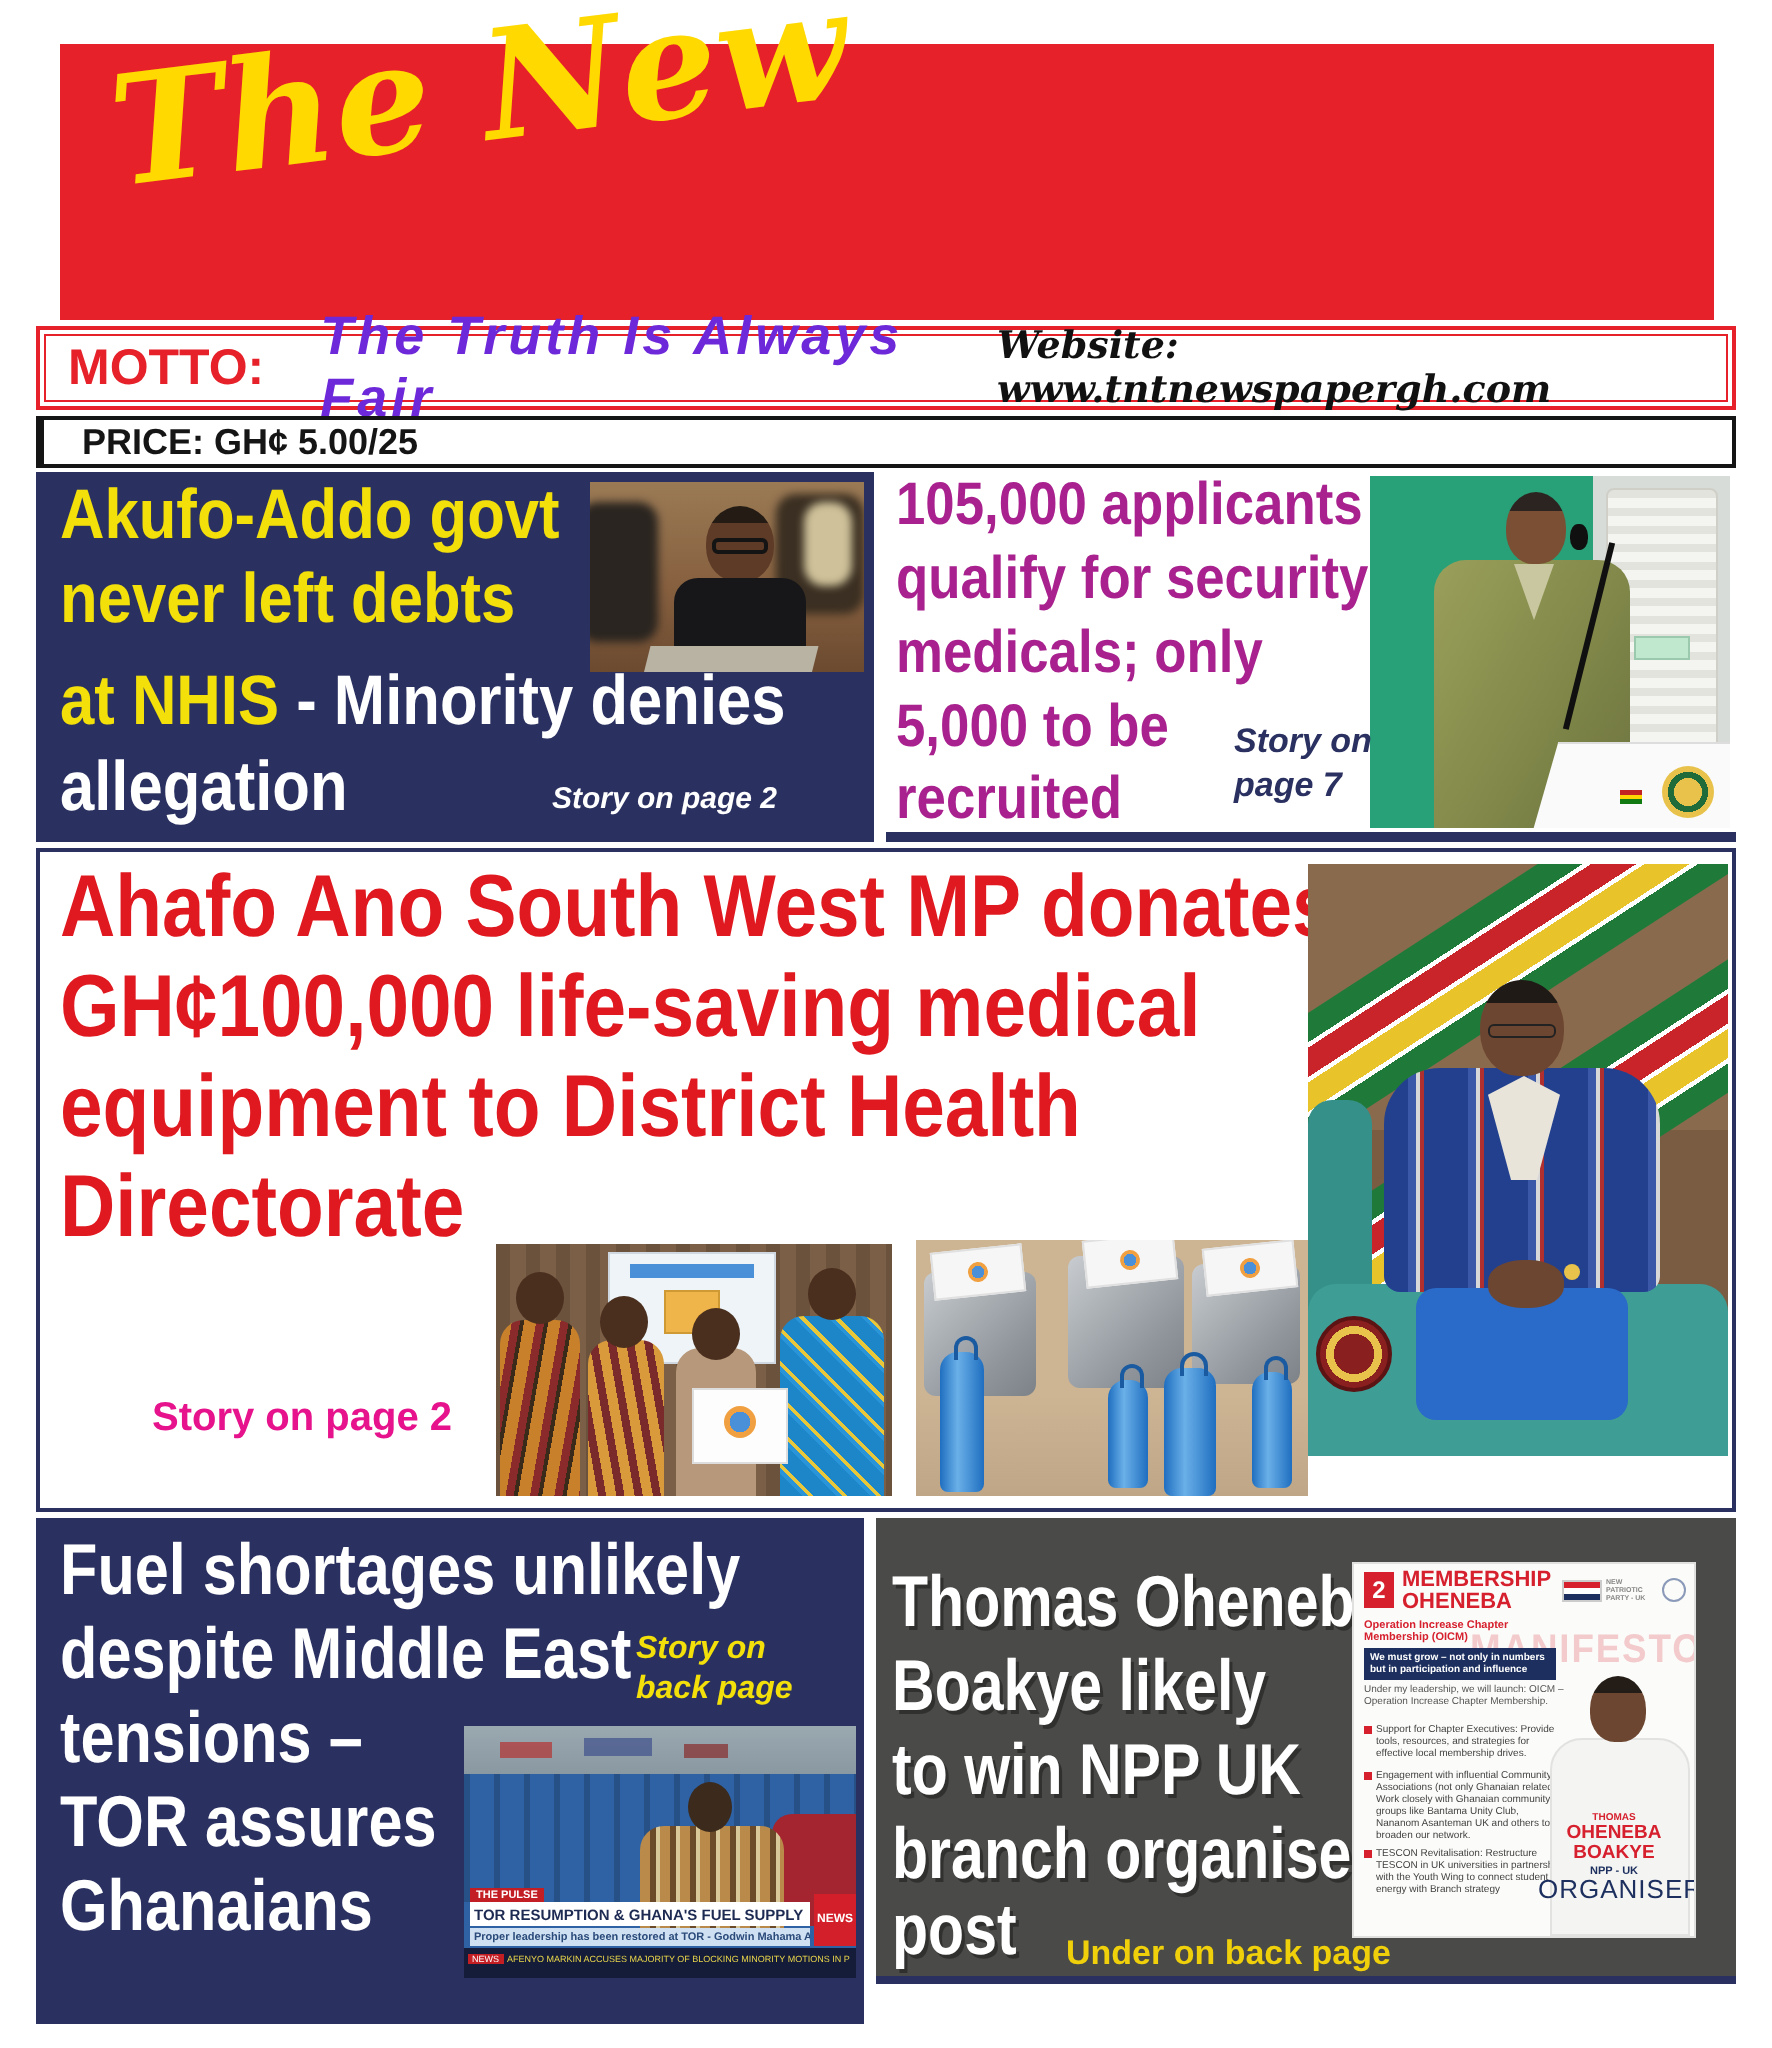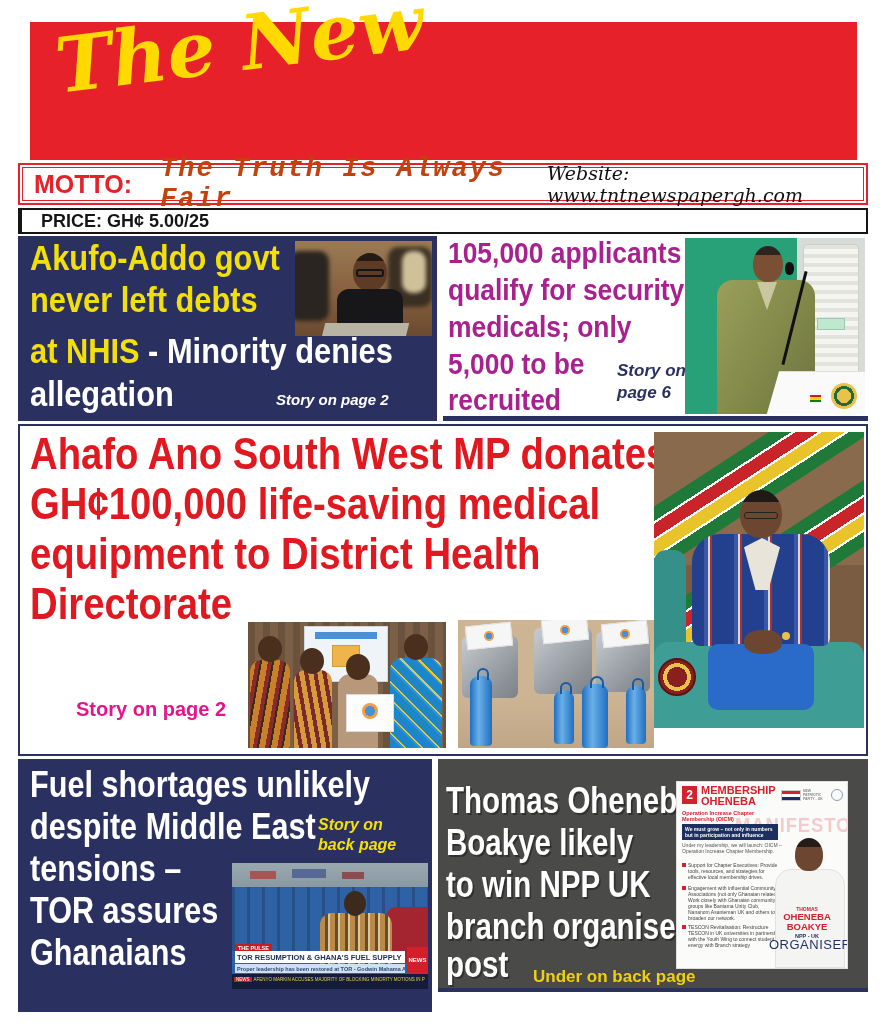--- a/index.html
+++ b/index.html
@@ -18,24 +18,24 @@
              transform-origin:left center;white-space:nowrap;}
   .mh-trust{left:298px;top:50%;transform:translateY(-52%);color:#fff;font-weight:800;
             font-size:124px;letter-spacing:-6px;white-space:nowrap;
             -webkit-text-stroke:3px #242b5e;text-shadow:0 0 1px #242b5e;}
 
   
   .motto{left:18px;top:163px;width:850px;height:42px;border:2px solid var(--red);
          box-shadow:inset 0 0 0 2px #fff,inset 0 0 0 3px var(--red);
          display:flex;align-items:center;padding:0 14px;box-sizing:border-box;background:#fff;}
   .motto-label{color:var(--red);font-weight:800;font-size:25px;}
-  .motto-text{font-family:Liberation Mono, monospace;font-style:italic;font-weight:700;
-              font-size:27px;margin-left:28px;letter-spacing:2px;color:#c2410c;}
+  .motto-text{font-family:Liberation Sans, sans-serif;font-style:italic;font-weight:700;
+              font-size:27px;margin-left:28px;letter-spacing:2px;color:#6d28d9;}
   .motto-site{margin-left:auto;font-family:"DejaVu Serif",serif;font-style:italic;
-              font-weight:400;font-size:19px;color:#111;}
+              font-weight:700;font-size:19px;color:#111;}
 
   
   .infobar{left:18px;top:208px;width:850px;height:26px;border:2px solid #151515;
            display:flex;box-sizing:border-box;background:#fff;}
   .info-cell{display:flex;align-items:center;justify-content:center;font-weight:800;
              font-size:18px;color:#151515;white-space:nowrap;}
   .info-vol{width:230px;border-right:2px solid #151515;}
   .info-edition{flex:1;font-size:17px;}
   .info-price{width:206px;border-left:2px solid #151515;}
 
@@ -298,21 +298,21 @@
       <div class="p2flag"></div>
       <div class="p2seal"></div>
     </div>
     <div class="hl sec" style="top:2px;">105,000 applicants</div>
     <div class="hl sec" style="top:39px;">qualify for security</div>
     <div class="hl sec" style="top:76px;">medicals; only</div>
     <div class="hl sec" style="top:113px;">5,000 to be</div>
     <div class="hl sec" style="top:149px;">recruited</div>
     <div class="abs sec-ref">
       <div>Story on</div>
-        <div>page 6</div>
+        <div>page 7</div>
     </div>
   </div>
 
   <div class="abs story-main">
     <div class="hl mh-line" style="top:6px;">Ahafo Ano South West MP donates</div>
     <div class="hl mh-line" style="top:56px;">GH¢100,000 life-saving medical</div>
     <div class="hl mh-line" style="top:106px;">equipment to District Health</div>
     <div class="hl mh-line" style="top:156px;">Directorate</div>
     <div class="abs main-ref">Story on page 2</div>
 

